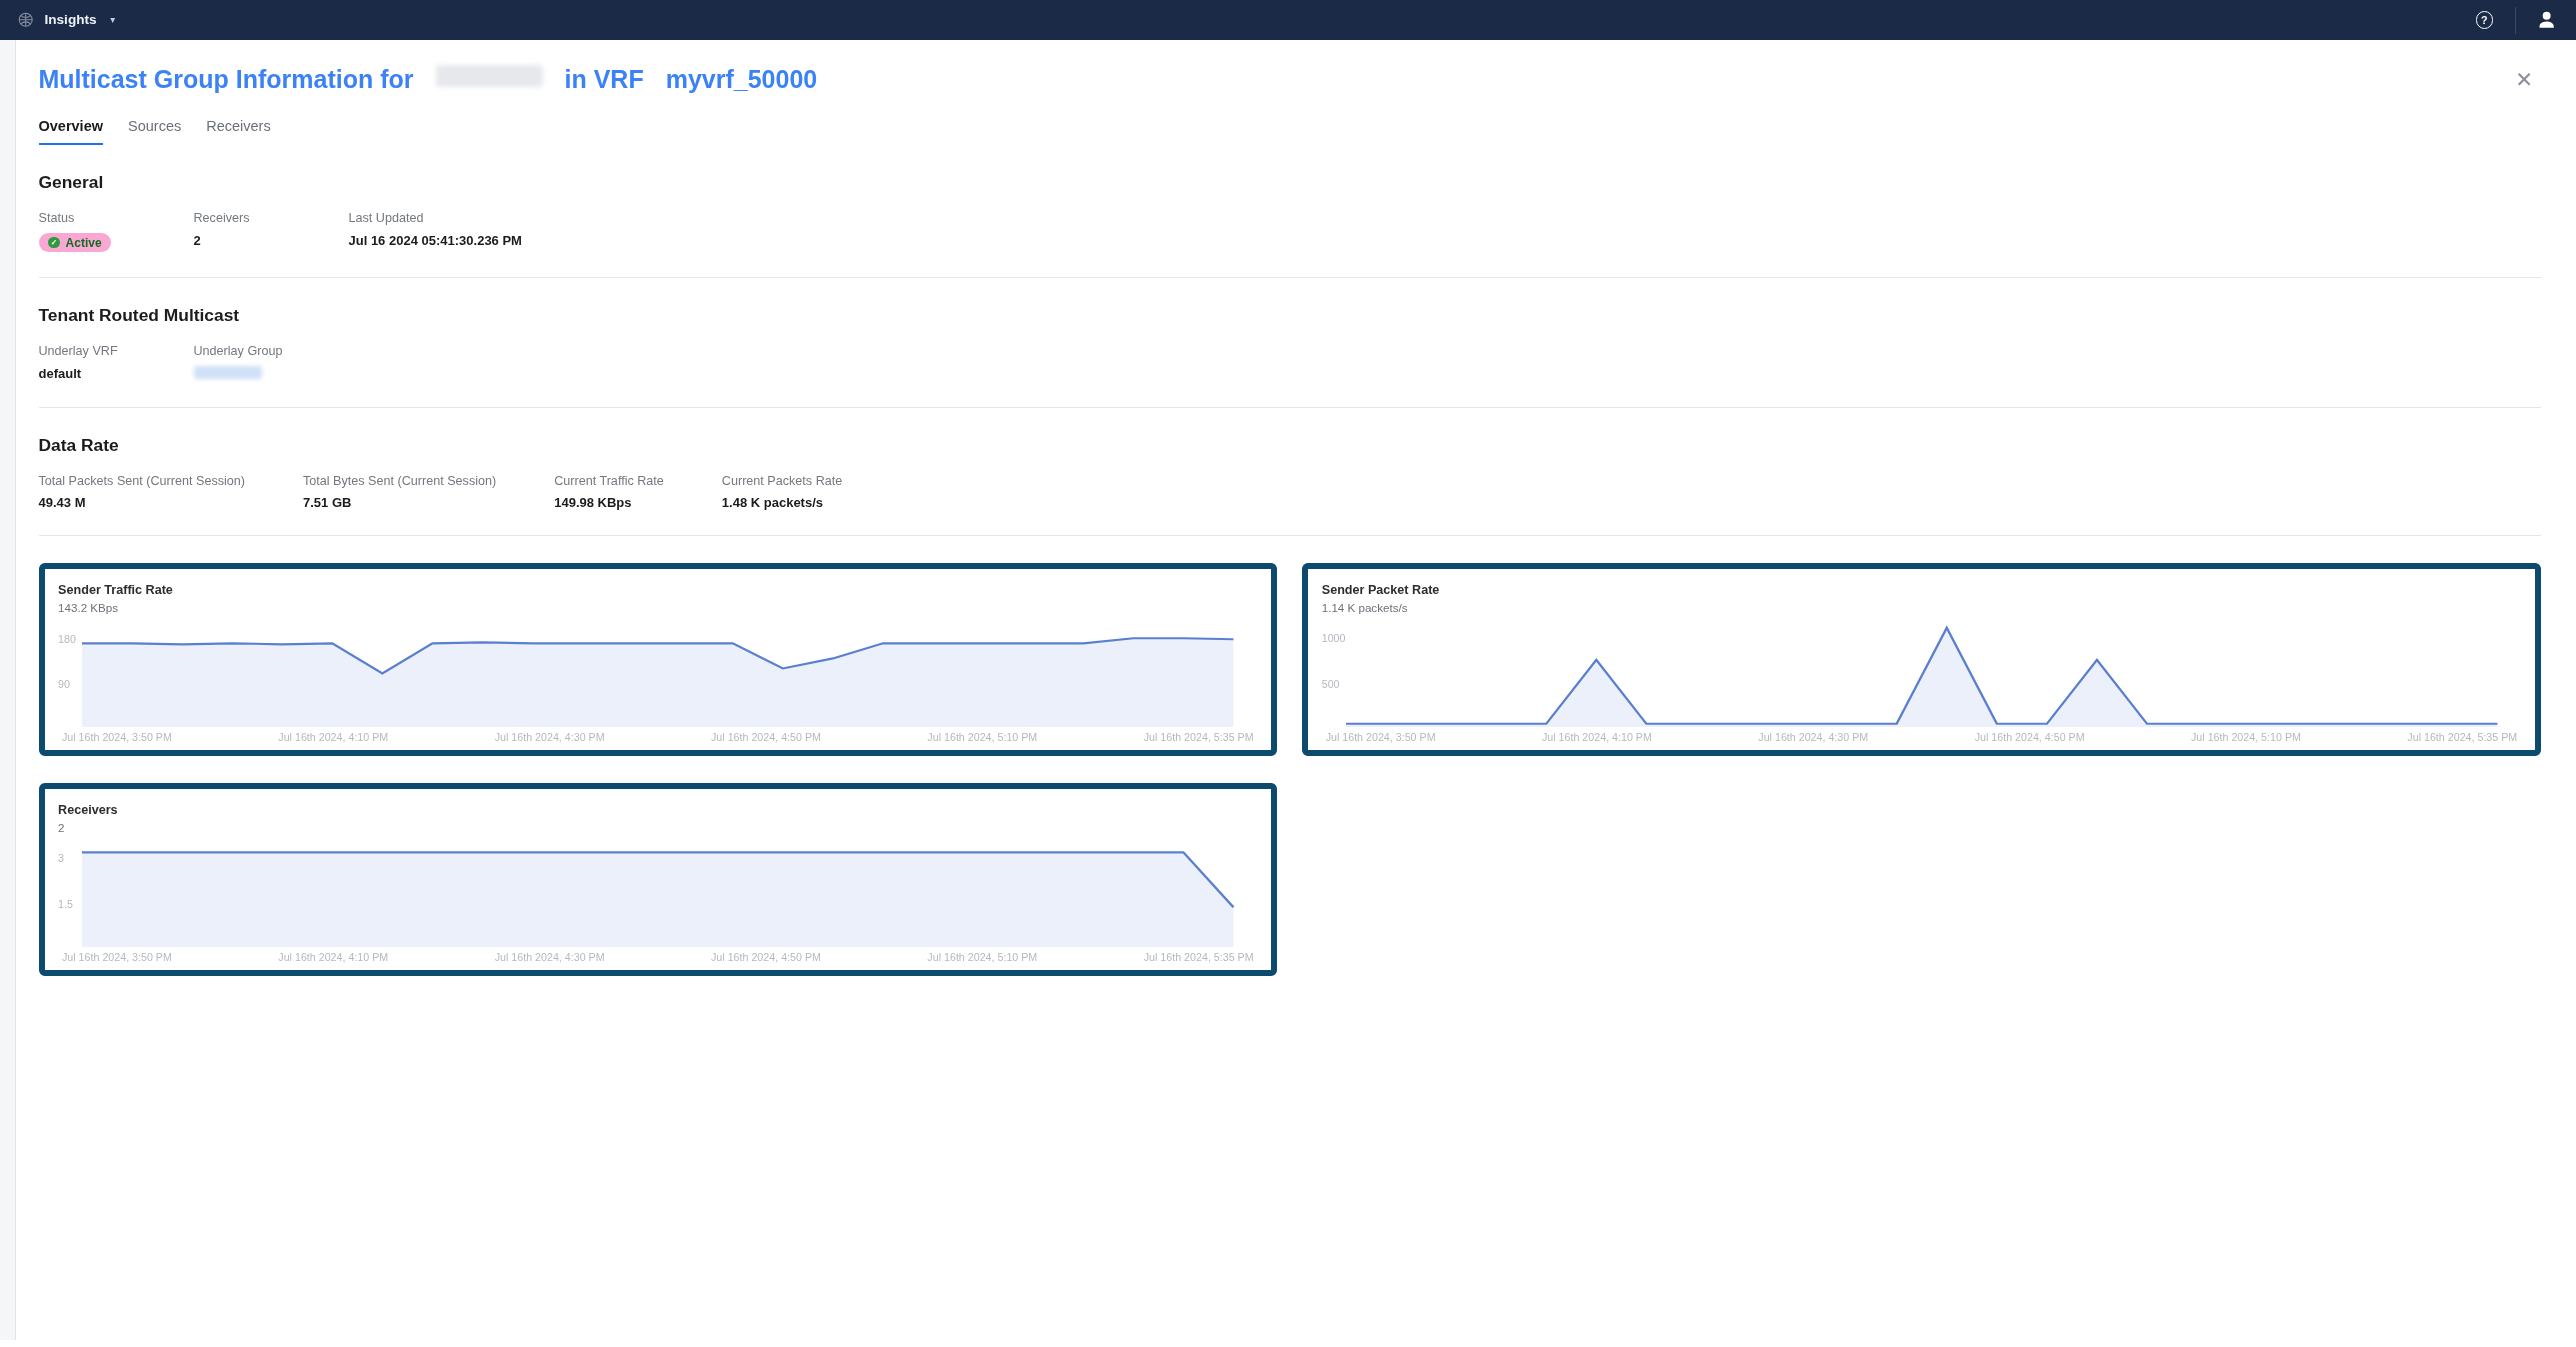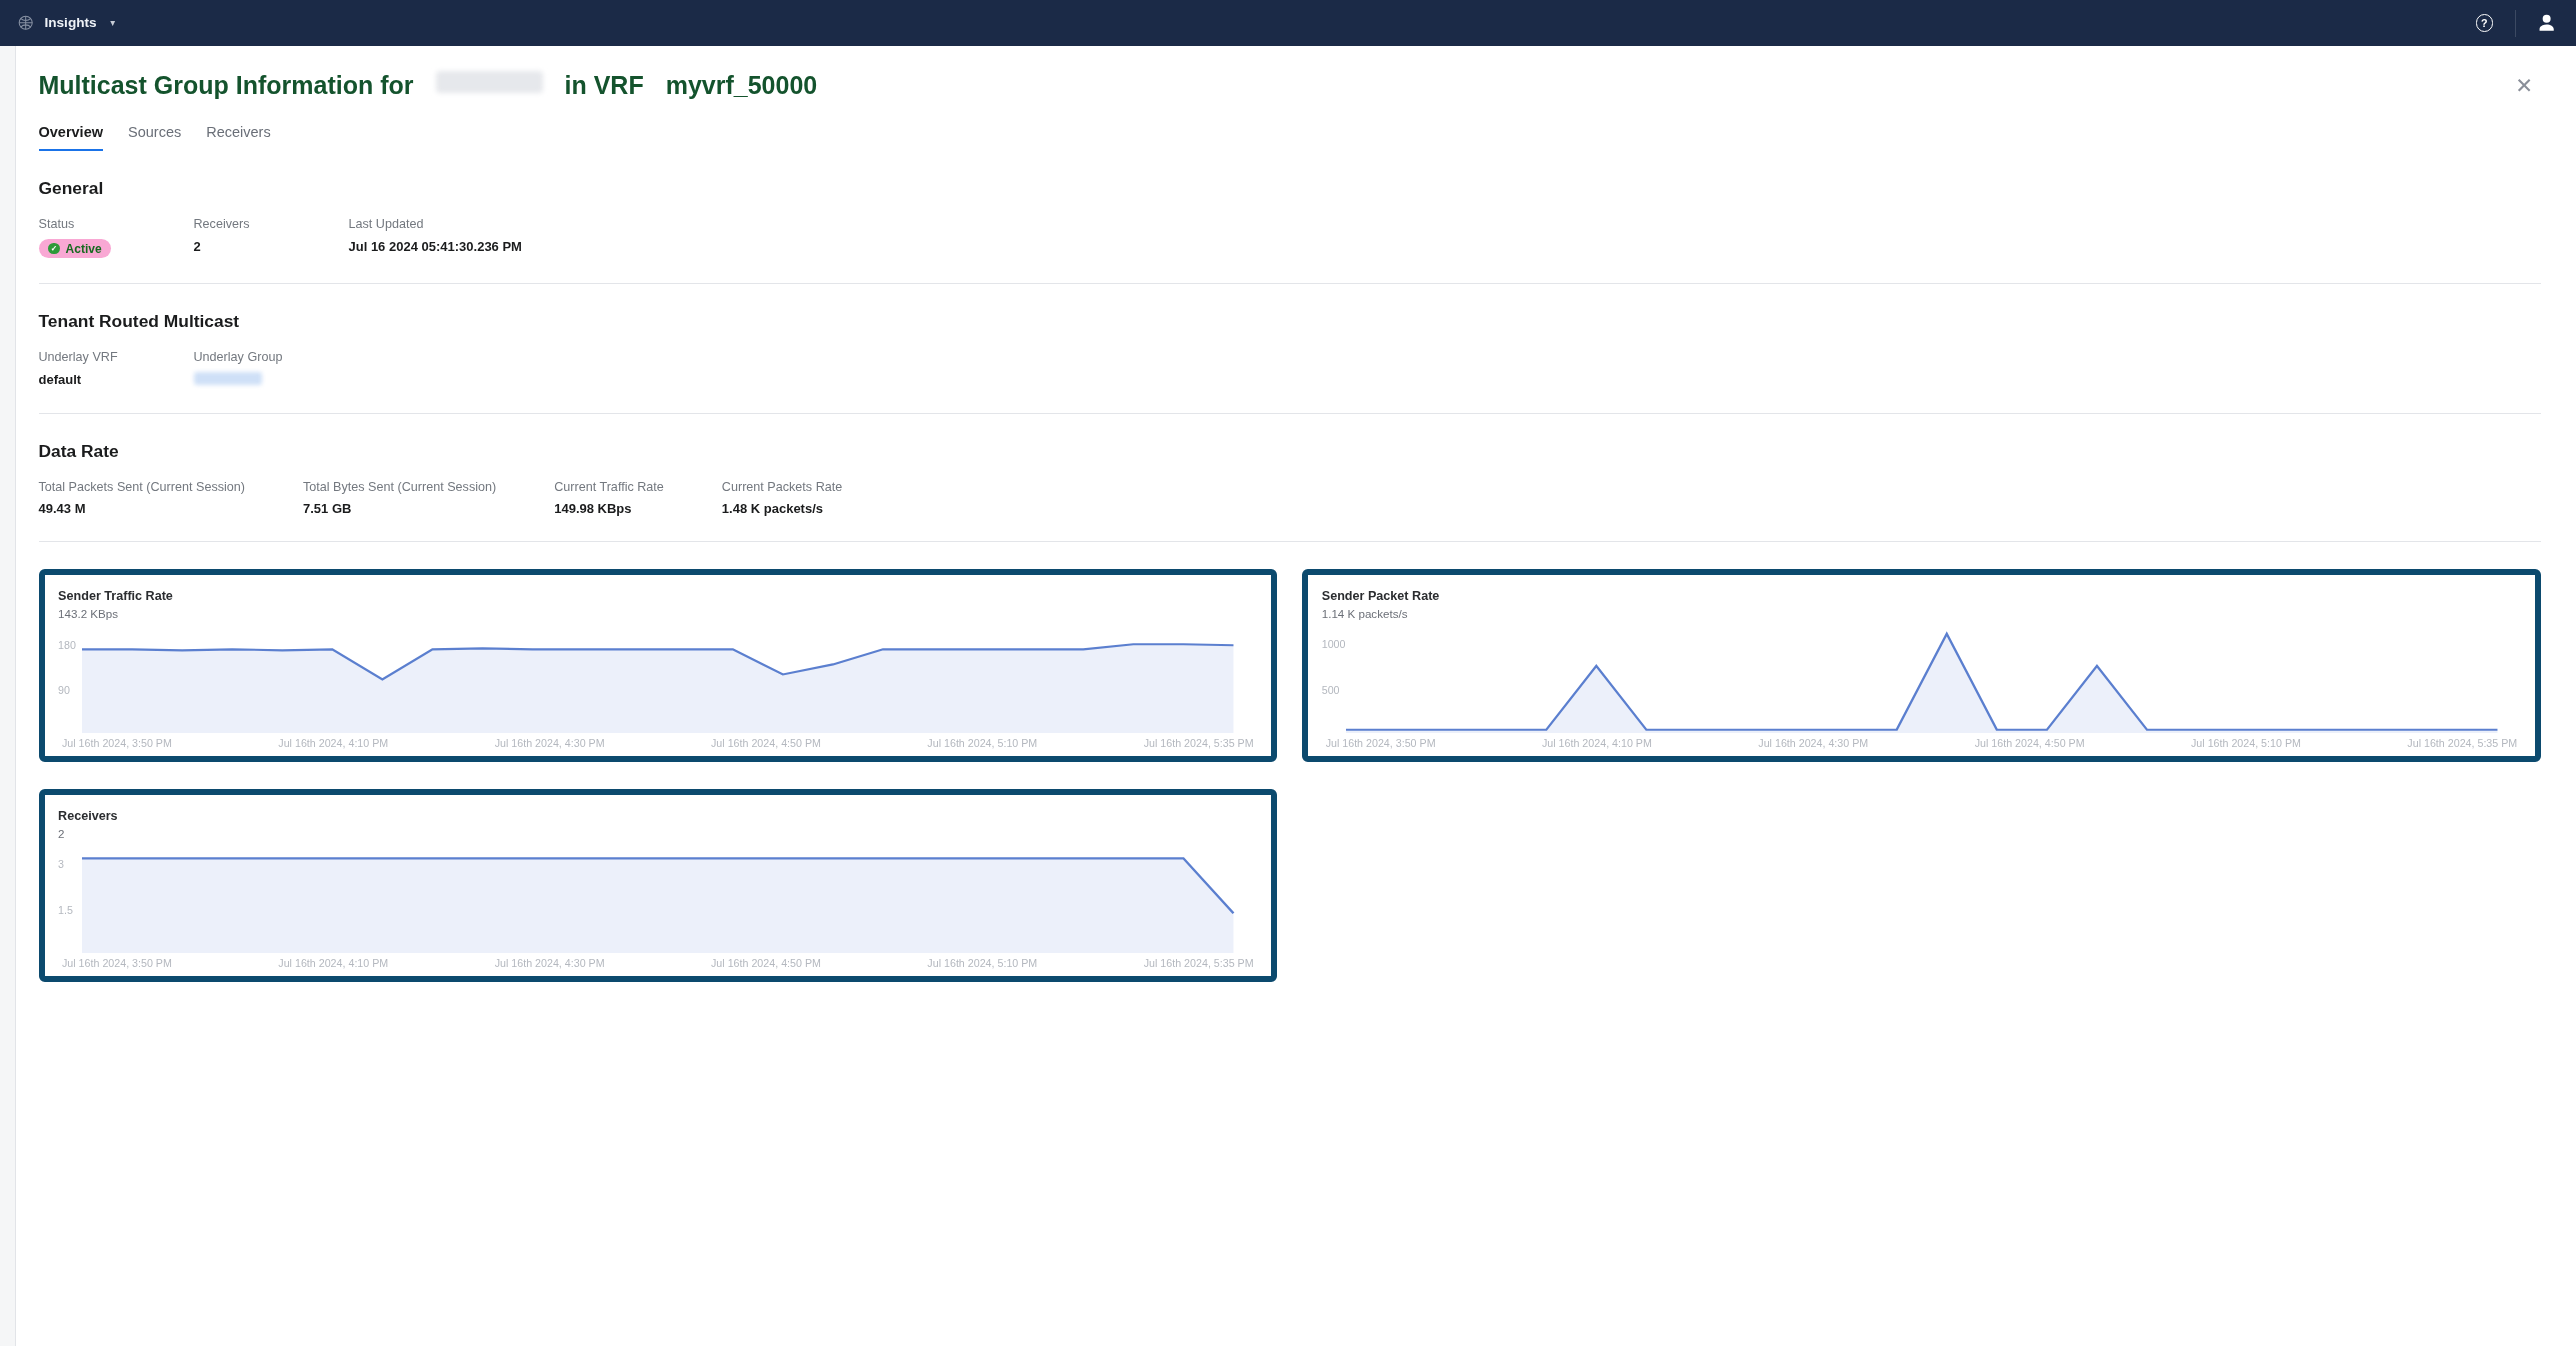--- a/index.html
+++ b/index.html
@@ -1,34 +1,34 @@
 <!DOCTYPE html>
 <html><head>
 <meta charset="utf-8">
 <style>
   * { box-sizing: border-box; margin: 0; padding: 0; }
   body { font-family: -apple-system, BlinkMacSystemFont, "Segoe UI", Helvetica, Arial, sans-serif; background: #fff; color: #1b1c1d; }
-  .topbar { background: #1b2a47; height: 46px; display: flex; align-items: center; padding: 0 17.4px; color: #fff; }
+  .topbar { background: #1b2a47; height: 40px; display: flex; align-items: center; padding: 0 17.4px; color: #fff; }
   .topbar-left { display: flex; align-items: center; gap: 9.7px; }
   .brand-icon { width: 17.4px; height: 17.4px; opacity: .85; }
   .brand-icon svg { width: 100%; height: 100%; stroke: #9aa3b3; fill: none; stroke-width: 1.4; }
   .brand-text { font-size: 13.6px; font-weight: 600; color: #eef2f7; }
   .caret { margin-left: 3.9px; font-size: 9.7px; color: #c7ccd6; }
   .topbar-right { margin-left: auto; display: flex; align-items: center; gap: 13.6px; }
   .topbar-divider { width: 1px; height: 27px; background: rgba(255,255,255,.15); margin: 0 5.8px; }
   .icon-btn { width: 23px; height: 23px; display: inline-flex; align-items: center; justify-content: center; cursor: pointer; }
   .help-circle { width: 17.4px; height: 17.4px; border: 1.9px solid #fff; border-radius: 50%; display: flex; align-items: center; justify-content: center; font-size: 10.7px; font-weight: 700; color: #fff; }
   .user-icon svg { width: 21.3px; height: 21.3px; fill: #fff; }
 
   .page { display: flex; }
   .left-rail { width: 15.5px; background: #f5f6f7; border-right: 1px solid #e2e4e8; min-height: calc(100vh - 47px); }
   .content { flex: 1; padding: 23px 35px 39px 23px; }
 
   .title-row { display: flex; align-items: center; }
-  .page-title { font-size: 25px; font-weight: 700; color: #14532d; display: flex; gap: 22px; flex-wrap: wrap; }
+  .page-title { font-size: 25px; font-weight: 700; color: #3b82f6; display: flex; gap: 22px; flex-wrap: wrap; }
   .blur-chip { display: inline-block; width: 107px; height: 21.3px; background: #e6e8ec; border-radius: 3.9px; filter: blur(2.9px); }
   .close-x { margin-left: auto; font-size: 21.3px; color: #8a8f99; cursor: pointer; padding: 3.9px 7.8px; }
 
   .tabs { display: flex; gap: 25px; margin-top: 21px; border-bottom: none; }
   .tab { font-size: 14.5px; color: #6a6f78; padding-bottom: 9.7px; cursor: pointer; }
   .tab.active { color: #1b1c1d; font-weight: 600; border-bottom: 2.9px solid #1a73e8; }
 
   .section { margin-top: 27px; }
   .section-title { font-size: 17.4px; font-weight: 700; color: #1b1c1d; }
   .kv-row { display: flex; gap: 58px; margin-top: 17.4px; flex-wrap: wrap; }

